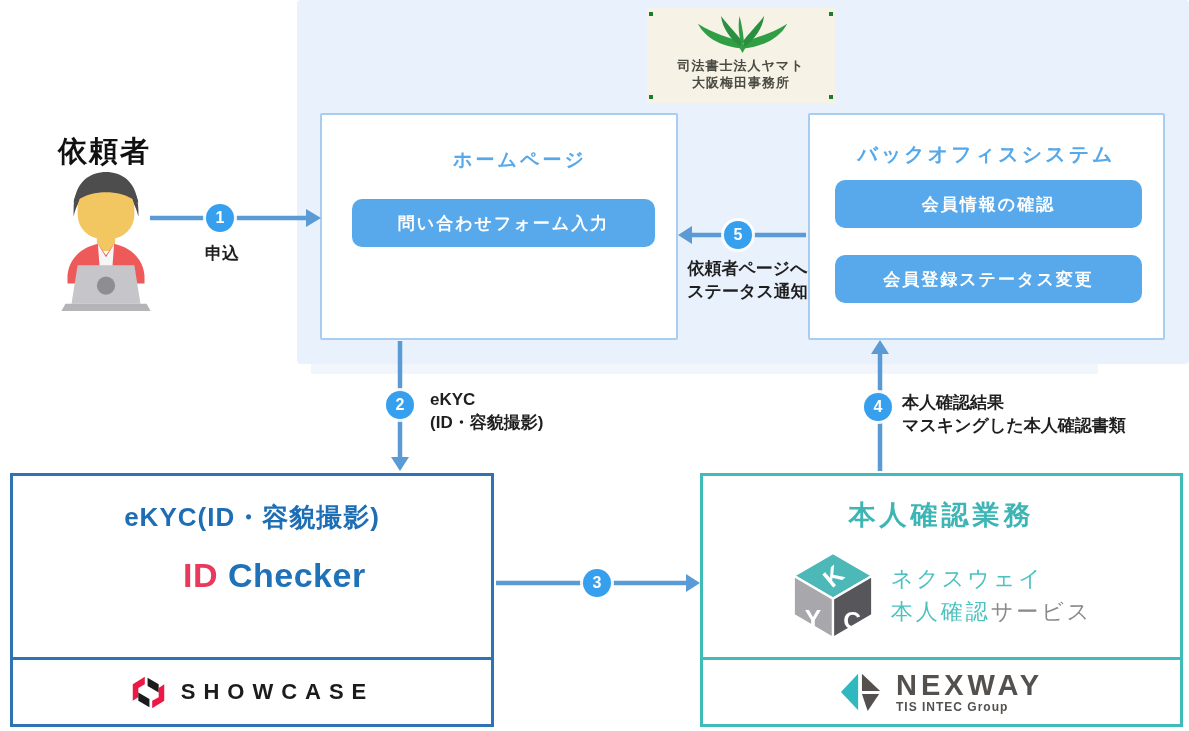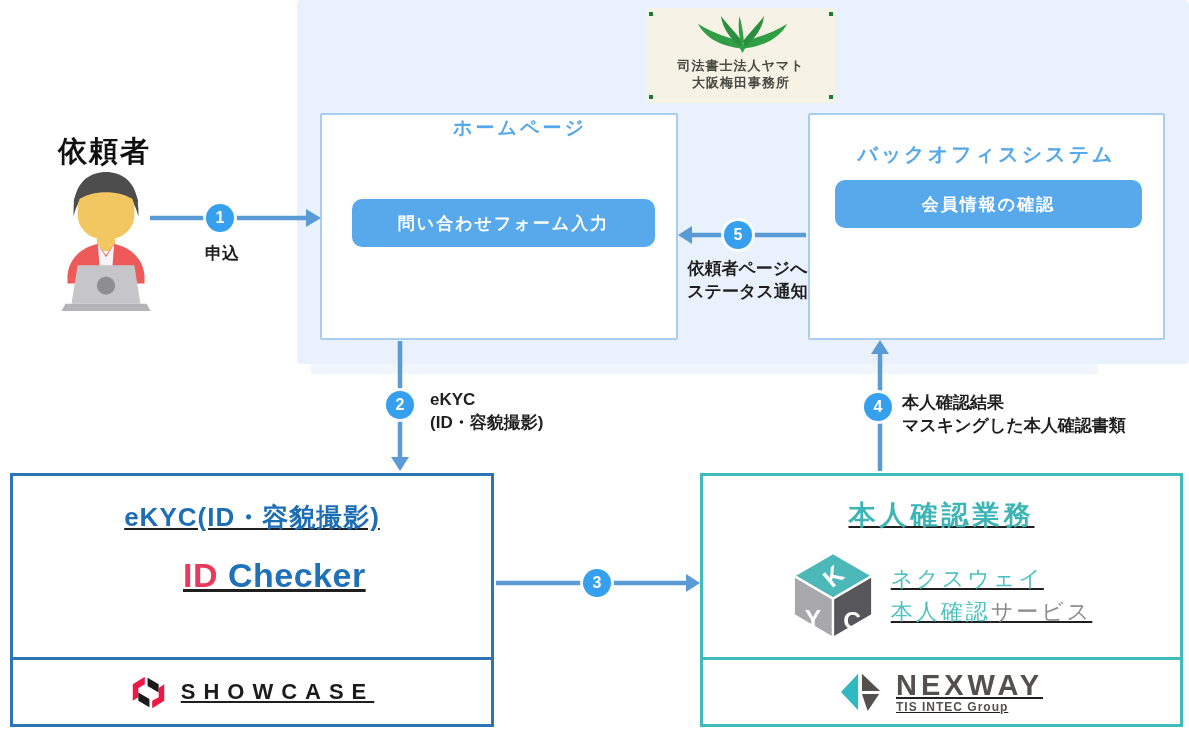--- a/index.html
+++ b/index.html
@@ -30,21 +30,21 @@
   .panel-title{font-size:19px;font-weight:bold;color:var(--title-blue);letter-spacing:3px;}
   .btn{position:absolute;background:var(--button-blue);color:#fff;font-weight:bold;
        font-size:17px;letter-spacing:2px;display:flex;align-items:center;justify-content:center;
        border-radius:10px;cursor:pointer;}
 
   .step-circle{width:28px;height:28px;border-radius:50%;background:var(--circle-blue);
        color:#fff;font-size:16px;font-weight:bold;display:flex;align-items:center;
        justify-content:center;box-shadow:0 0 0 3px rgba(255,255,255,.9);}
   .step-label{font-size:17px;font-weight:bold;color:var(--label-black);line-height:23px;white-space:nowrap;}
 
-  .box{background:#fff;display:flex;flex-direction:column;text-decoration:underline;}
+  .box{background:#fff;display:flex;flex-direction:column;}
   .box.ekyc{border:3px solid var(--strong-blue);}
   .box.kyc{border:3px solid var(--teal-border);}
   .box-main{flex:1 1 auto;text-align:center;}
   .box-footer{height:67px;flex:0 0 auto;display:flex;align-items:center;justify-content:center;gap:14px;}
   .box.ekyc .box-footer{border-top:3px solid var(--strong-blue);}
   .box.kyc .box-footer{border-top:3px solid var(--teal-border);}
 
   .ekyc-title{margin-top:24px;font-size:26px;font-weight:bold;color:var(--ekyc-title-blue);letter-spacing:1px;}
   .protech-block{width:234px;margin:20px auto 0;text-align:left;}
   .protech-line{display:flex;align-items:center;gap:5px;font-size:21px;font-weight:bold;
@@ -94,27 +94,28 @@
     <path d="M22,36 C24,22 38,16 54,16 C70,16 84,22 86,36 C74,28 64,26 54,26 C44,26 34,28 22,36 Z" fill="#4d4d4d"></path>
     <rect x="45" y="62" width="18" height="22" fill="#f2c660"></rect>
     <path d="M16,108 C18,88 34,79 46,77 L54,88 L62,77 C74,79 90,88 92,108 L92,116 L16,116 Z" fill="#ee5a5a"></path>
     <path d="M46,77 L54,90 L62,77 L60,104 L48,104 Z" fill="#f6f6f6"></path>
     <path d="M26,98 L82,98 L88,136 L20,136 Z" fill="#c6c6ca"></path>
     <circle cx="54" cy="118" r="9" fill="#8e8e92"></circle>
     <path d="M14,136 L94,136 L98,143 L10,143 Z" fill="#b5b5b9"></path>
   </svg>
 
   <div class="abs panel" style="left:320px;top:113px;width:358px;height:227px;">
-    <div class="panel-title" style="padding-left:42px;">ホームページ</div>
+    <div class="panel-title" style="margin-top:32px;padding-left:42px;">ホームページ</div>
     <div class="btn" style="left:30px;top:84px;width:303px;height:48px;">問い合わせフォーム入力</div>
   </div>
 
   <div class="abs panel" style="left:808px;top:113px;width:357px;height:227px;">
     <div class="panel-title" style="margin-top:26px;font-size:20px;">バックオフィスシステム</div>
     <div class="btn" style="left:25px;top:65px;width:307px;height:48px;">会員情報の確認</div>
+    <div class="btn" style="left:25px;top:140px;width:307px;height:48px;">会員登録ステータス変更</div>
   </div>
 
   <svg class="abs" style="left:0;top:0;pointer-events:none;" width="1189" height="731">
     <g stroke="var(--arrow-blue)" stroke-width="4.5" fill="var(--arrow-blue)">
       <line x1="150" y1="218" x2="306" y2="218"></line>
         <polygon points="306,209 321,218 306,227" stroke="none"></polygon>
       <line x1="400" y1="341" x2="400" y2="457"></line>
         <polygon points="391,457 400,471 409,457" stroke="none"></polygon>
       <line x1="496" y1="583" x2="686" y2="583"></line>
         <polygon points="686,574 700,583 686,592" stroke="none"></polygon>

